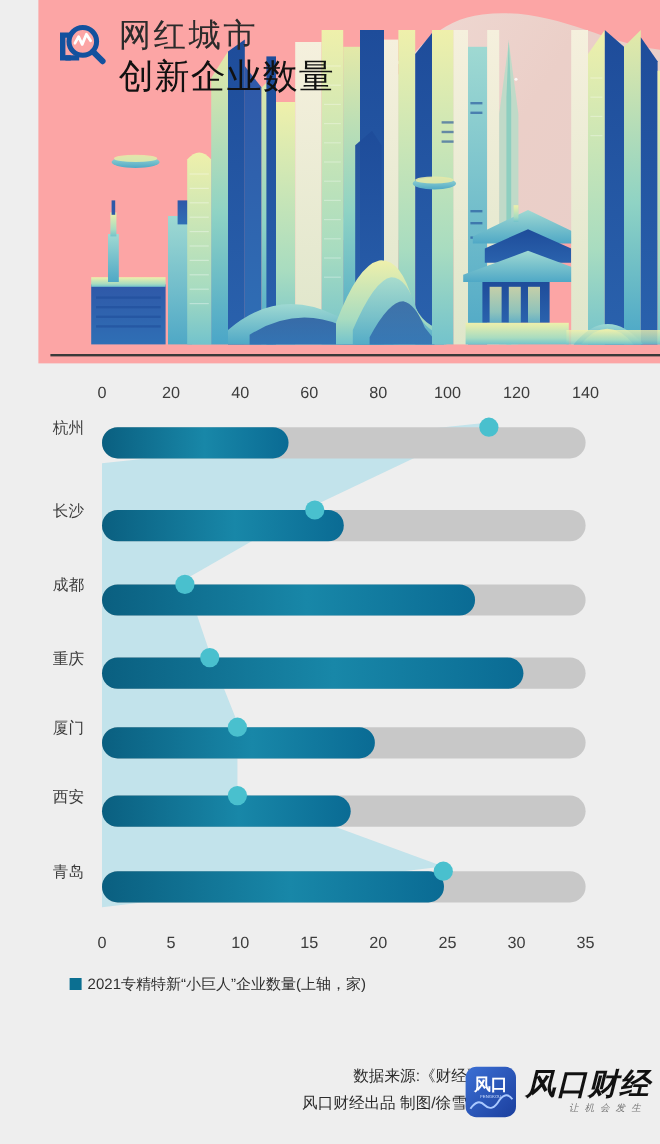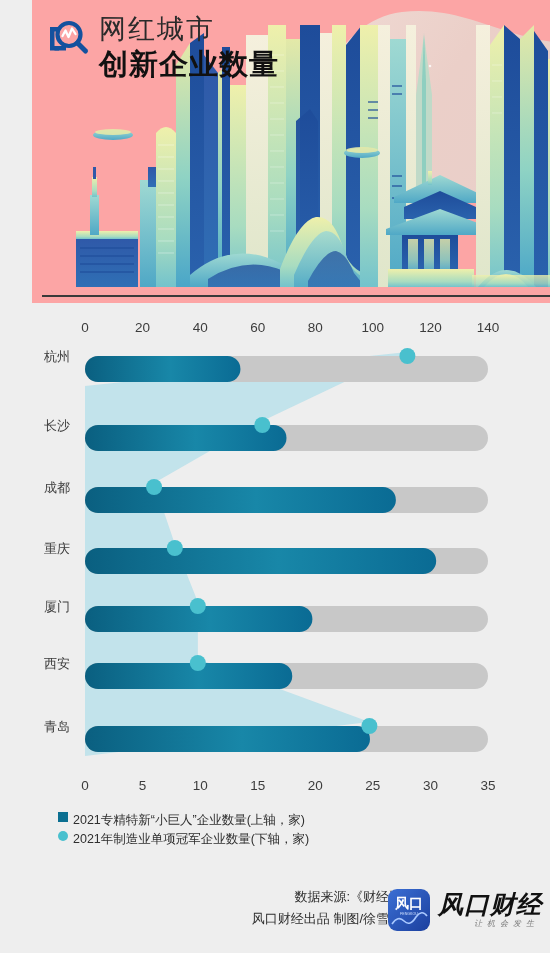--- a/index.html
+++ b/index.html
@@ -36,21 +36,21 @@
     z-index: 5;
   }
   .logo-mark { width: 44px; height: 44px; flex: none; margin-top: 3px; }
   .title-col { display: flex; flex-direction: column; }
   .title-line1 {
     font-size: 27px; color: #2b2b2b; letter-spacing: 2px;
     line-height: 31px; font-weight: 400;
   }
   .title-line2 {
     font-size: 29px; color: #111111; letter-spacing: 1px;
-    line-height: 34px; font-weight: bold; margin-top: 2px;
+    line-height: 34px; font-weight: normal; margin-top: 2px;
   }
 
   
   .chart-card {
     position: absolute; left: 0; top: 303px;
     width: 550px; height: 500px;
     background: #eeeeee;
   }
   .chart-svg { position: absolute; left: 0; top: 0; }
 
@@ -62,21 +62,21 @@
     font-family: "Liberation Sans", "DejaVu Sans", sans-serif;
     font-size: 13px; fill: #3c3c3c;
   }
 
   
   .legend {
     position: absolute; left: 58px; top: 812px;
     display: flex; flex-direction: column; gap: 3px;
     z-index: 4;
   }
-  .legend-row { display: flex; gap: 5px; }
+  .legend-row { display: flex; align-items: center; gap: 5px; }
   .legend-swatch-square {
     width: 10px; height: 10px; background: #0b6f91; flex: none;
   }
   .legend-swatch-circle {
     width: 10px; height: 10px; border-radius: 50%; background: #49c0ce; flex: none;
   }
   .legend-text { font-size: 12.5px; color: #2f2f2f; line-height: 16px; white-space: nowrap; }
 
   
   .footer {
@@ -409,24 +409,20 @@
           <text x="70" y="365" text-anchor="end" class="city-label">西安</text>
           <text x="70" y="428" text-anchor="end" class="city-label">青岛</text>
         </g>
     </svg>
   </div>
 
   <div class="legend">
     <div class="legend-row">
       <span class="legend-swatch-square"></span>
       <span class="legend-text">2021专精特新“小巨人”企业数量(上轴，家)</span>
-    </div>
-    <div class="legend-row">
-      <span class="legend-swatch-circle"></span>
-      <span class="legend-text">2021年制造业单项冠军企业数量(下轴，家)</span>
     </div>
   </div>
 
   <div class="footer">
     <div class="footer-text">
       <div>数据来源:《财经》</div>
       <div>风口财经出品  制图/徐雪茹</div>
     </div>
     <div class="footer-brand">
       <svg class="brand-icon" viewBox="0 0 44 44">

